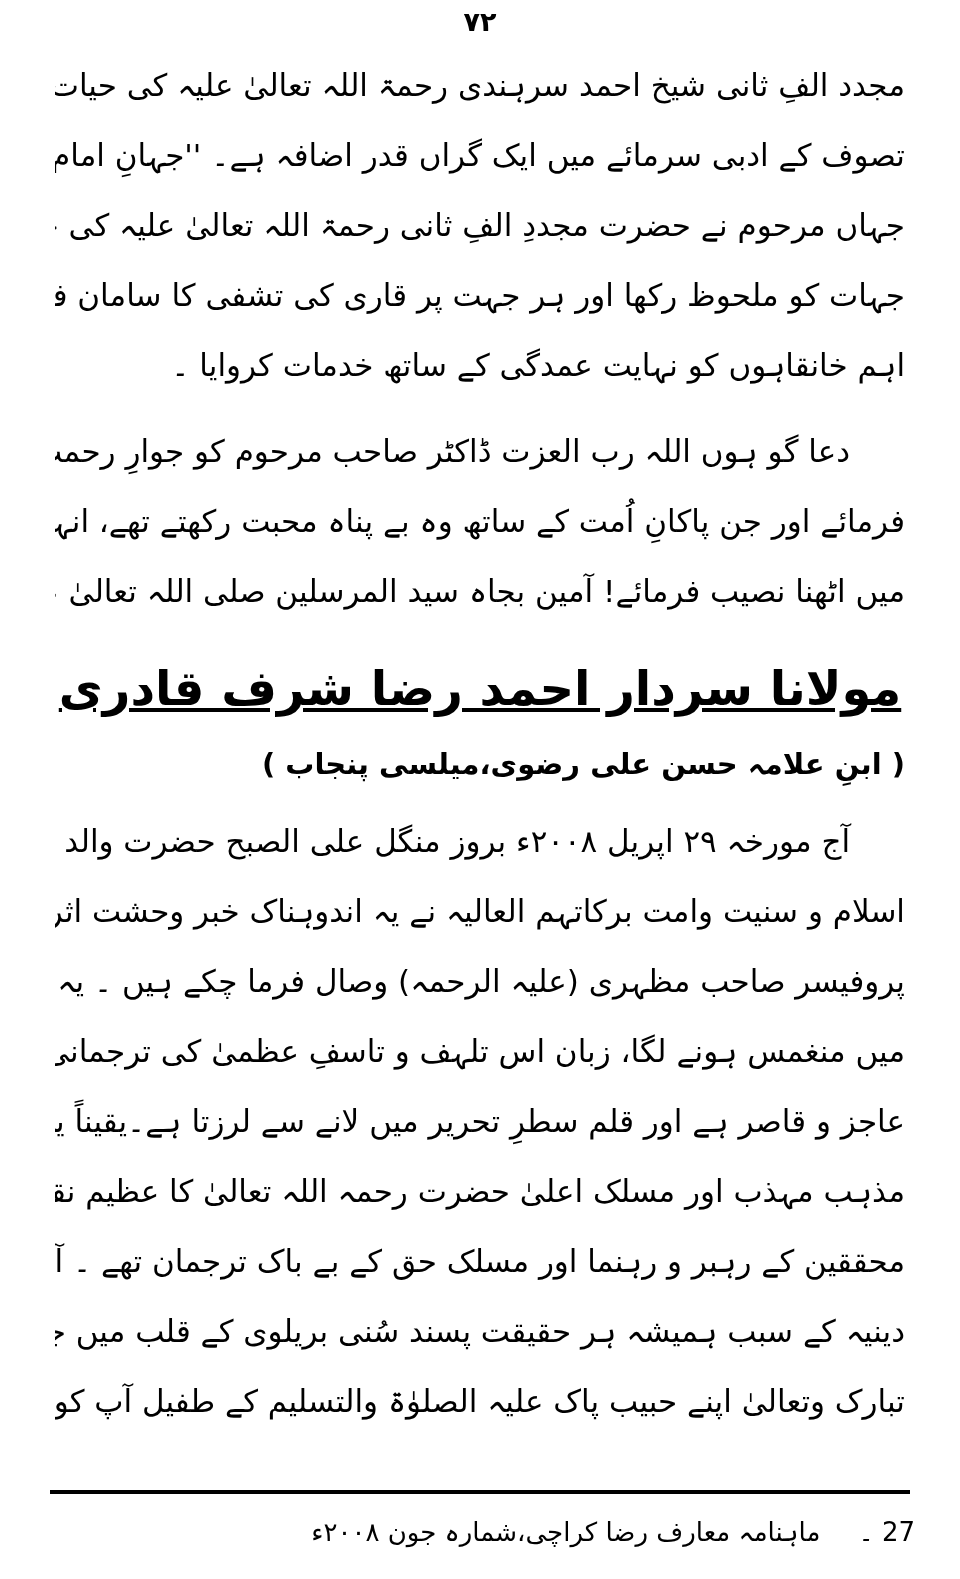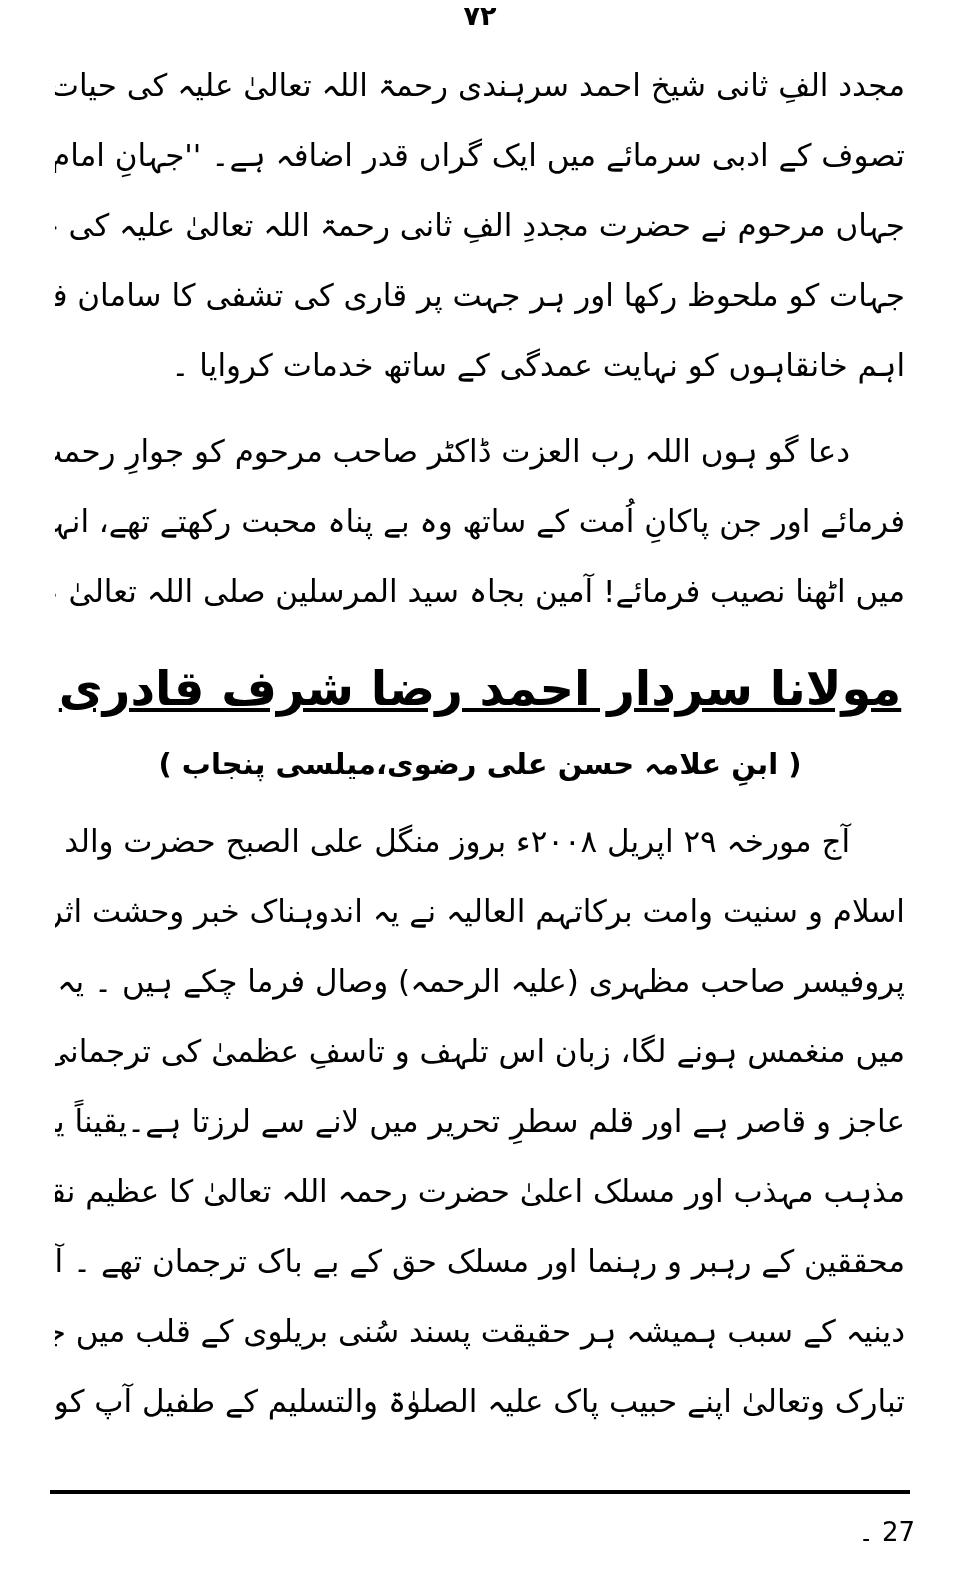--- a/index.html
+++ b/index.html
@@ -13,20 +13,21 @@
     height: 1579px;
     background: #ffffff;
     color: #000000;
     font-family: "DejaVu Sans", sans-serif;
     direction: rtl;
     overflow: hidden;
     box-sizing: border-box;
   }
   .page-number {
     text-align: center;
+    padding-top: 6px;
     height: 50px;
     font-size: 27px;
     font-weight: bold;
     box-sizing: border-box;
   }
   .body-block {
     padding: 0 55px;
   }
   .line {
     font-size: 31px;
@@ -52,21 +53,20 @@
     line-height: 96px;
     text-align: center;
     font-size: 48px;
     font-weight: bold;
     letter-spacing: 1px;
     text-decoration: underline;
   }
   .article-subheading {
     height: 62px;
     line-height: 56px;
-    text-align: center;
     font-size: 29px;
     font-weight: bold;
   }
   .para3 { margin-top: 8px; }
   .footnote-rule {
     position: absolute;
     left: 50px;
     right: 50px;
     top: 1490px;
     height: 4px;
@@ -123,15 +123,16 @@
       <div class="line">دینیہ کے سبب ہمیشہ ہر حقیقت پسند سُنی بریلوی کے قلب میں جلوہ گر رہیں گے ۔ اللہ</div>
       <div class="line">تبارک وتعالیٰ اپنے حبیب پاک علیہ الصلوٰۃ والتسلیم کے طفیل آپ کو، جملہ اہلِ خانہ،</div>
     </div>
 
   </div>
 
   <div class="footnote-rule"></div>
 
   <div class="footnote">
     <span>27 ۔</span>
+    <span>ماہنامہ معارف رضا کراچی،شمارہ جون ۲۰۰۸ء</span>
   </div>
 
 </div>
 
 </body></html>

